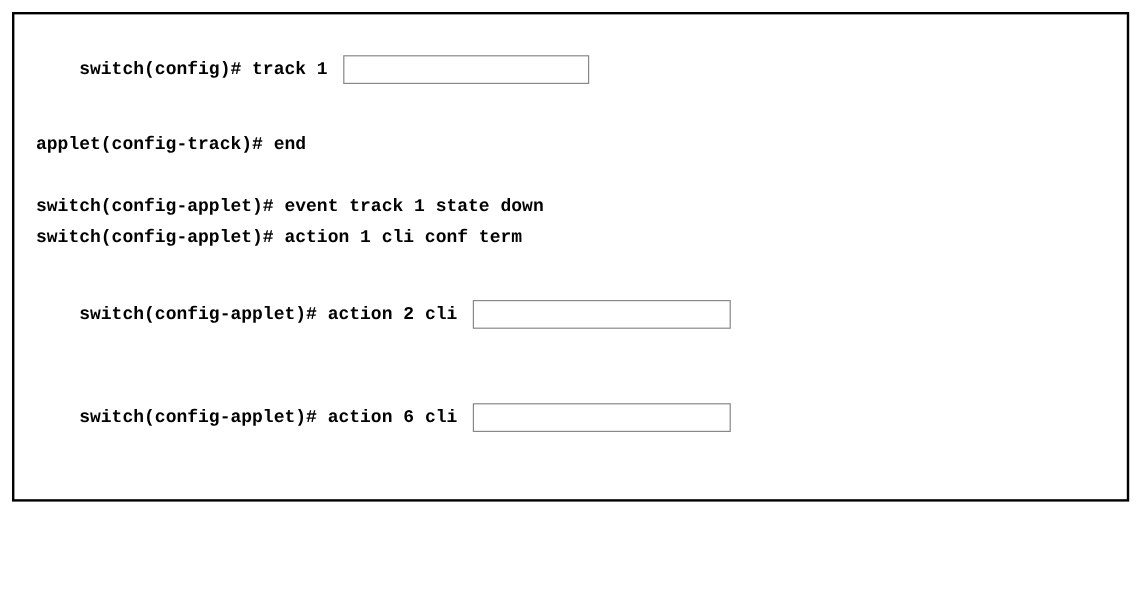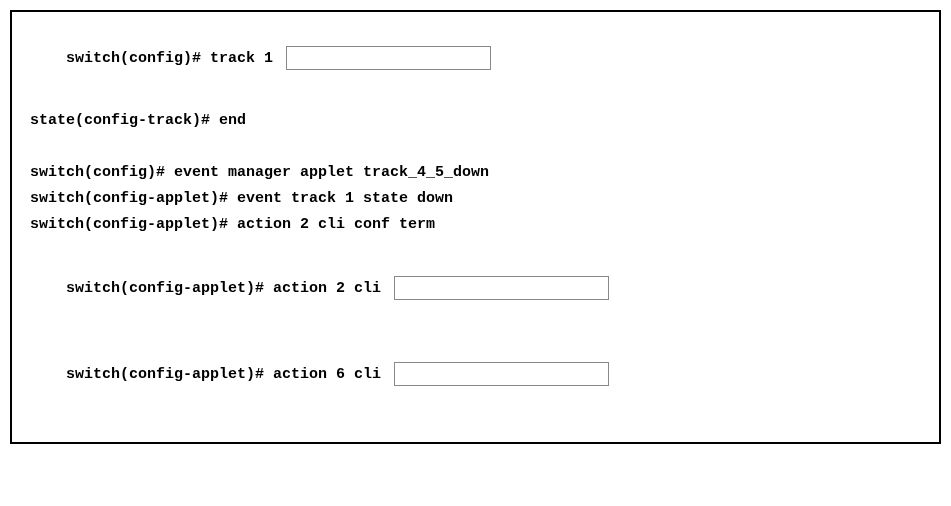--- a/index.html
+++ b/index.html
@@ -47,24 +47,23 @@
       width: 215px;
     }
   </style>
 </head>
 <body>
 
 <div class="terminal-box">
   <div class="line gap">
     <span>switch(config)# track 1 </span><span class="blank-input w1"></span>
   </div>
-  <div class="line biggap">state(config-track)# end</div>
-  <div class="line">switch(config)# event manager applet track_4_5_down</div>
+  <div class="line biggap">applet(config-track)# end</div>
   <div class="line">switch(config-applet)# event track 1 state down</div>
-  <div class="line gap">switch(config-applet)# action 2 cli conf term</div>
+  <div class="line gap">switch(config-applet)# action 1 cli conf term</div>
   <div class="line gap">
     <span>switch(config-applet)# action 2 cli </span><span class="blank-input w2"></span>
   </div>
   <div class="line gap">
     <span>switch(config-applet)# action 6 cli </span><span class="blank-input w2"></span>
   </div>
 
 </div>
 
 </body></html>

